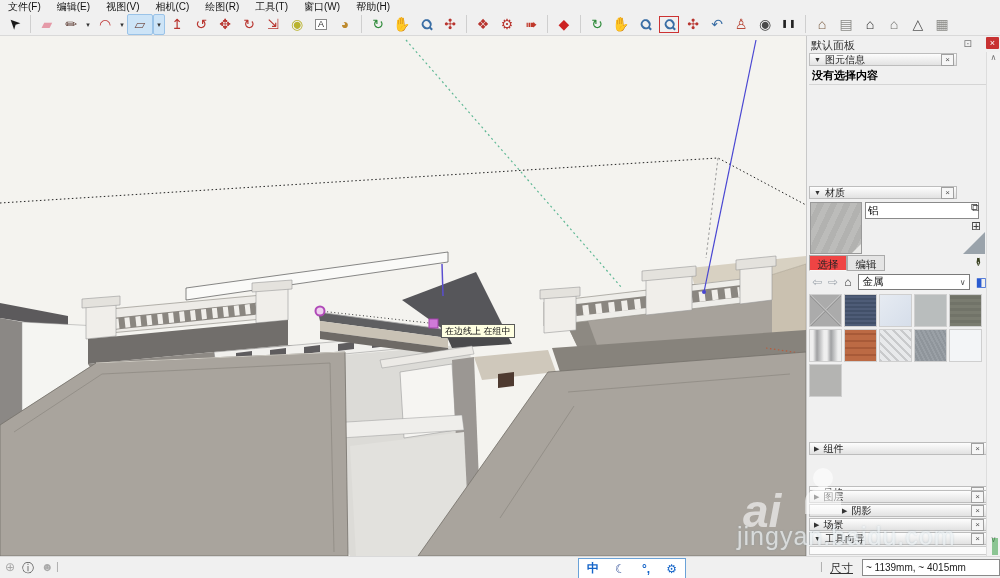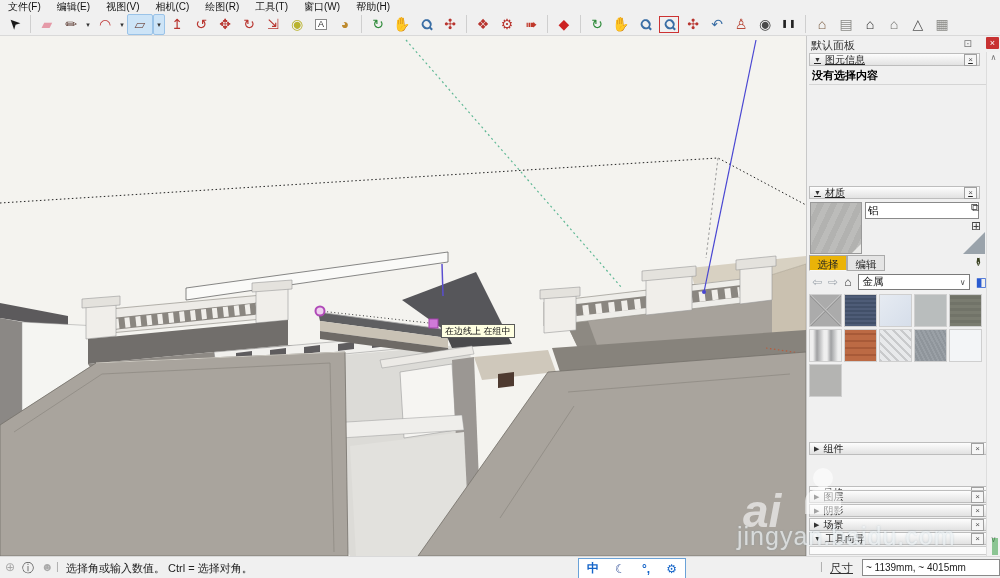--- a/index.html
+++ b/index.html
@@ -28,43 +28,43 @@
   #viewport{position:absolute;left:0;top:36px;width:806px;height:520px;background:#000000;overflow:hidden;}
   #tooltip{position:absolute;left:441px;top:288px;background:#ffffe1;border:1px solid #5a5a5a;
            font-size:9px;color:#111;padding:0px 3px;white-space:nowrap;line-height:12px;}
   
   #panel{position:absolute;left:806px;top:36px;width:194px;height:520px;background:#f0f0f0;
          border-left:1px solid #c8c8c8;box-sizing:border-box;font-size:10.5px;color:#222;}
   #panel-title{position:absolute;left:4px;top:2px;font-size:11px;color:#333;}
   #panel-pin{position:absolute;right:28px;top:2px;color:#777;font-size:10px;}
   #panel-close{position:absolute;right:1px;top:1px;width:13px;height:12px;background:#c83232;color:#fff;
                font-size:9px;line-height:12px;text-align:center;border-radius:1px;}
-  .sec-header{position:absolute;left:2px;width:171px;height:13px;
+  .sec-header{position:absolute;left:2px;width:148px;height:13px;
               background:linear-gradient(#fdfdfd,#e2e2e2);border:1px solid #bdbdbd;
-              display:flex;align-items:center;box-sizing:border-box;font-size:10px;text-decoration:underline;}
+              display:flex;align-items:center;box-sizing:border-box;font-size:10px;}
   .sec-header .tri{font-size:7px;margin:0 4px;color:#333;}
   .xbox{margin-left:auto;margin-right:2px;width:11px;height:10px;border:1px solid #a0a0a0;background:#f6f6f6;
         font-size:8px;line-height:9px;text-align:center;color:#555;}
   #entity-header{top:17px;}
   #entity-empty{position:absolute;left:5px;top:32px;font-weight:bold;font-size:11px;color:#000;}
   #entity-sep{position:absolute;left:2px;top:48px;width:178px;border-top:1px solid #d5d5d5;}
   #materials-header{top:150px;}
   #mat-thumb{position:absolute;left:3px;top:166px;width:50px;height:50px;border:1px solid #999;
              background:repeating-linear-gradient(115deg,#bcbcba 0 6px,#b2b2b0 6px 12px);}
   #mat-thumb-fold{position:absolute;right:0;bottom:0;width:0;height:0;
                   border-left:9px solid transparent;border-bottom:9px solid #e8e8e6;}
   #mat-name{position:absolute;left:58px;top:166px;width:108px;height:15px;border:1px solid #8a8a8a;
             font-size:10.5px;padding:0 2px;font-family:inherit;}
   #mat-pane-icon{position:absolute;left:164px;top:165px;font-size:11px;color:#333;}
   #mat-add-icon{position:absolute;left:164px;top:183px;font-size:12px;color:#444;}
   #mat-corner{position:absolute;left:156px;top:196px;width:0;height:0;
               border-left:22px solid transparent;border-bottom:22px solid #9aa3ab;}
   .mat-tab{position:absolute;top:219px;height:16px;width:38px;text-align:center;line-height:16px;
            background:#e4e4e4;border:1px solid #aaa;box-sizing:border-box;font-size:10.5px;}
-  .mat-tab.active{background:#eab308;border-bottom:1px solid #f7f7f7;}
+  .mat-tab.active{background:#ef4444;border-bottom:1px solid #f7f7f7;}
   #tab-slot-0{left:2px;} #tab-slot-1{left:40px;}
   #mat-dropper{position:absolute;left:166px;top:219px;font-size:12px;color:#384020;transform:rotate(90deg);}
   #mat-nav{position:absolute;left:2px;top:237px;width:178px;height:18px;display:flex;align-items:center;}
   .navg{font-size:12px;color:#9aa2aa;margin:0 3px;}
   #nav-home{color:#333;}
   #mat-select{margin-left:4px;width:112px;height:16px;border:1px solid #7a7a7a;background:#fff;
               display:flex;align-items:center;font-size:10.5px;padding:0 3px;box-sizing:border-box;text-align:center;}
   #mat-select .sel-caret{margin-left:auto;font-size:8px;color:#555;}
   #mat-paint{margin-left:6px;font-size:12px;color:#2a5bd0;}
   #swatches{position:absolute;left:2px;top:258px;width:178px;display:flex;flex-wrap:wrap;}
@@ -423,21 +423,21 @@
     <div class="collapsed-section" style="top: 440px; margin-top: 10px;">
       <span class="tri">▶</span>
       <span>风格</span>
       <span class="xbox">×</span>
     </div>
     <div class="collapsed-section" style="top: 454px;">
       <span class="tri">▶</span>
       <span>图层</span>
       <span class="xbox">×</span>
     </div>
-    <div class="collapsed-section" style="top: 468px;">
+    <div class="collapsed-section" style="top: 468px; padding-left: 28px;">
       <span class="tri">▶</span>
       <span>阴影</span>
       <span class="xbox">×</span>
     </div>
     <div class="collapsed-section" style="top: 482px;">
       <span class="tri">▶</span>
       <span>场景</span>
       <span class="xbox">×</span>
     </div>
     <div class="collapsed-section" style="top: 496px;">
@@ -453,21 +453,20 @@
   </div>
 </div>
 
 <div id="statusbar">
   <div id="status-icons">
     <span class="sic" style="color: rgb(168, 168, 168);">⊕</span>
       <span class="sic" style="color: rgb(85, 85, 85);">ⓘ</span>
       <span class="sic" style="color: rgb(170, 170, 170);">☻</span>
   </div>
   <span class="status-sep" id="status-sep-1">|</span>
-  <span id="status-prompt">选择角或输入数值。 Ctrl = 选择对角。</span>
   <div id="ime-bar">
     <span class="imeit" style="color: rgb(20, 100, 200);">中</span>
       <span class="imeit" style="color: rgb(26, 60, 140);">☾</span>
       <span class="imeit" style="color: rgb(20, 100, 200);">°,</span>
       <span class="imeit" style="color: rgb(20, 100, 200);">⚙</span>
   </div>
   <span class="status-sep" id="status-sep-2">|</span>
   <span id="dims-label">尺寸</span>
   <input id="dims-input" value="~ 1139mm, ~ 4015mm" style="">
 </div>

